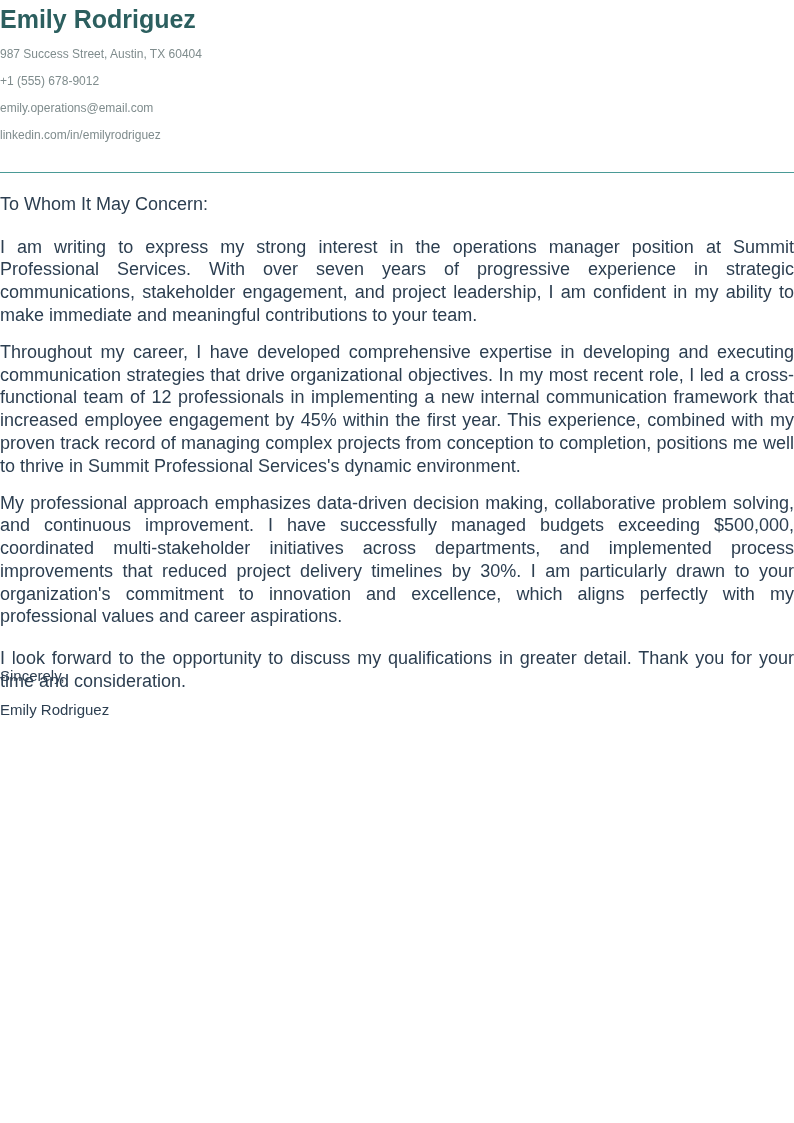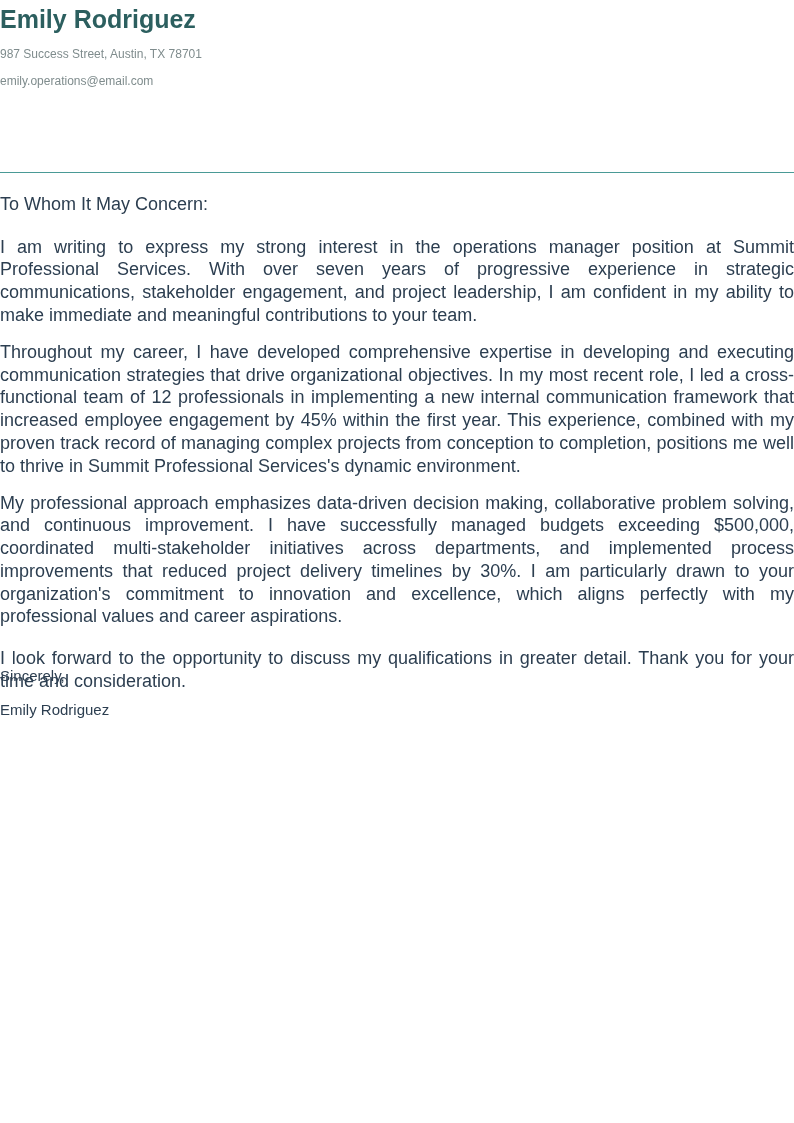--- a/index.html
+++ b/index.html
@@ -83,22 +83,24 @@
     }
   </style>
 </head>
 <body>
 
 <div class="page">
 
   <div class="header">
     <h1 class="name">Emily Rodriguez</h1>
     <div class="contact-list">
-      <p class="contact-line">987 Success Street, Austin, TX 78701</p>
+      <p class="contact-line">987 Success Street, Austin, TX 60404</p>
+      <p class="contact-line">+1 (555) 678-9012</p>
       <p class="contact-line">emily.operations@email.com</p>
+      <p class="contact-line">linkedin.com/in/emilyrodriguez</p>
     </div>
   </div>
 
   <hr class="divider">
 
   <div class="body">
     <p class="salutation">To Whom It May Concern:</p>
     <p class="para">I am writing to express my strong interest in the operations manager position at Summit Professional Services. With over seven years of progressive experience in strategic communications, stakeholder engagement, and project leadership, I am confident in my ability to make immediate and meaningful contributions to your team.</p>
     <p class="para">Throughout my career, I have developed comprehensive expertise in developing and executing communication strategies that drive organizational objectives. In my most recent role, I led a cross-functional team of 12 professionals in implementing a new internal communication framework that increased employee engagement by 45% within the first year. This experience, combined with my proven track record of managing complex projects from conception to completion, positions me well to thrive in Summit Professional Services's dynamic environment.</p>
     <p class="para">My professional approach emphasizes data-driven decision making, collaborative problem solving, and continuous improvement. I have successfully managed budgets exceeding $500,000, coordinated multi-stakeholder initiatives across departments, and implemented process improvements that reduced project delivery timelines by 30%. I am particularly drawn to your organization's commitment to innovation and excellence, which aligns perfectly with my professional values and career aspirations.</p>

